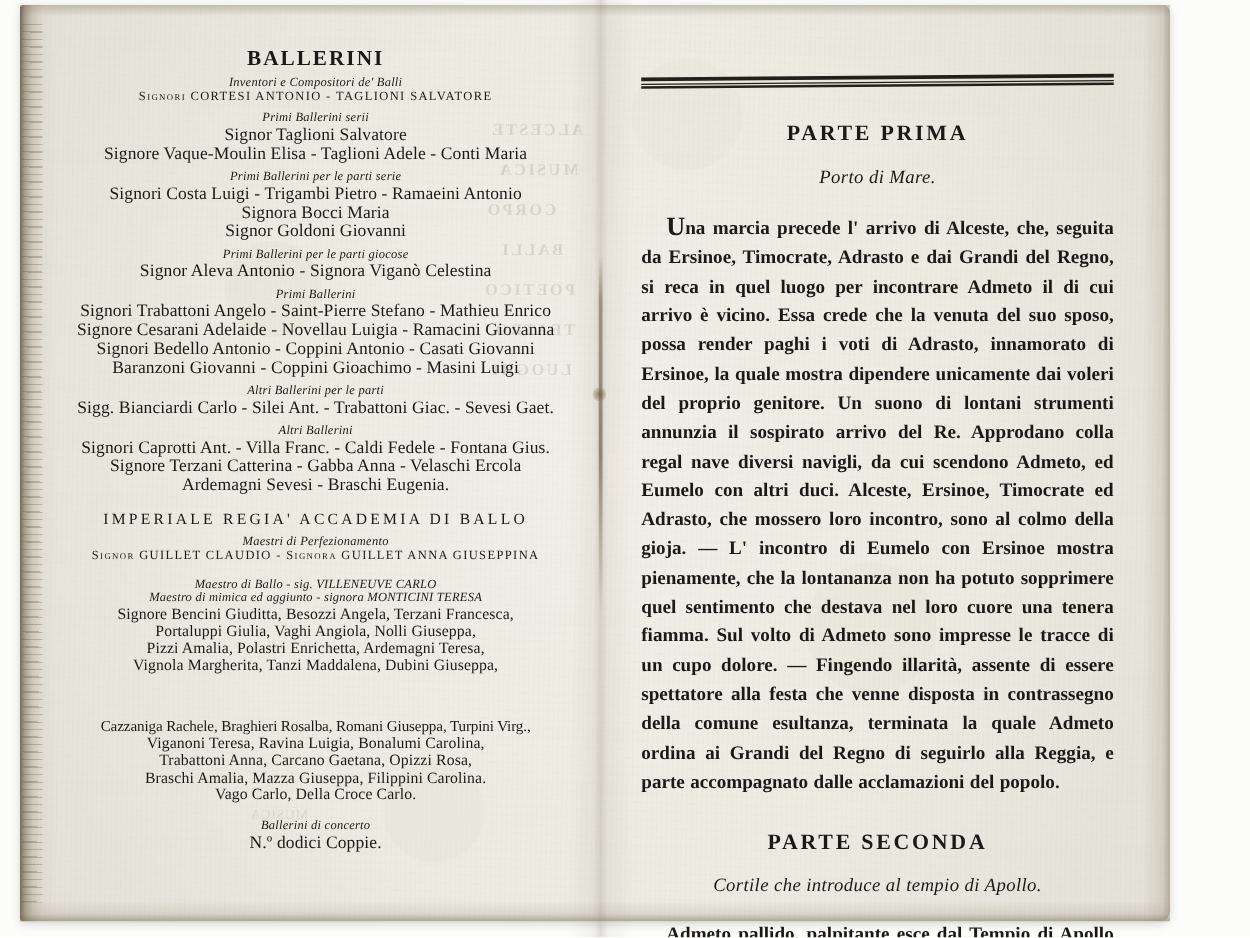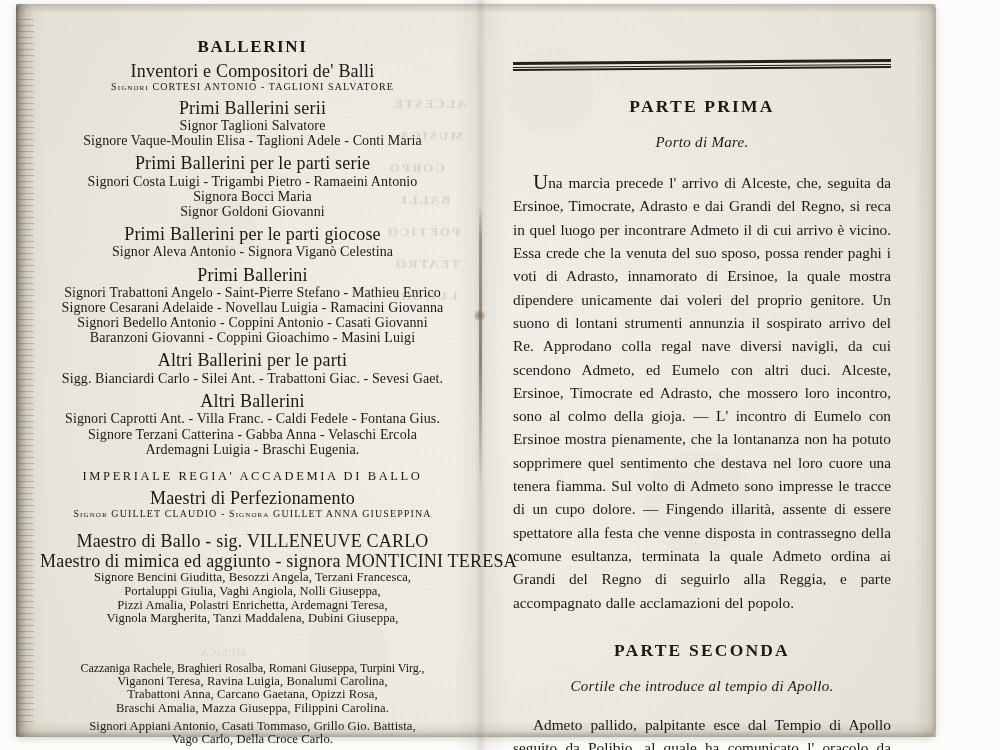--- a/index.html
+++ b/index.html
@@ -142,21 +142,22 @@
     letter-spacing: .1px;
   }
 
   
   .hdg {                 
     font-weight: 700;
     font-size: 17px;
     letter-spacing: 1.6px;
   }
   .role {                
-    font-size: 18px;
+    font-style: italic;
+    font-size: 10px;
     letter-spacing: .2px;
   }
   .name {                
     font-size: 14px;
   }
   .smallcaps {           
     font-size: 10px;
     letter-spacing: 1.1px;
     font-variant: small-caps;
   }
@@ -198,20 +199,21 @@
     font-size: 15px;
     letter-spacing: .3px;
   }
   .para {
     font-size: 15.3px;
     line-height: 1.525;
     text-align: justify;
     text-align-last: justify;
     word-spacing: .5px;
     hyphens: manual;
+    font-weight: bold;
   }
   .para.last { text-align-last: left; }
   .dropcap {
     font-size: 21px;
     line-height: 0;
     vertical-align: -1px;
   }
 
   
   .ghost {
@@ -280,39 +282,38 @@
 
       <span class="ln name">Signori Bedello Antonio - Coppini Antonio - Casati Giovanni</span>
       <span class="ln name">Baranzoni Giovanni - Coppini Gioachimo - Masini Luigi</span>
 
       <span class="ln role sp2">Altri Ballerini per le parti</span>
       <span class="ln name">Sigg. Bianciardi Carlo - Silei Ant. - Trabattoni Giac. - Sevesi Gaet.</span>
 
       <span class="ln role sp2">Altri Ballerini</span>
       <span class="ln name">Signori Caprotti Ant. - Villa Franc. - Caldi Fedele - Fontana Gius.</span>
       <span class="ln name">Signore Terzani Catterina - Gabba Anna - Velaschi Ercola</span>
-      <span class="ln name">Ardemagni Luigia - Braschi Eugenia.</span>
+      <span class="ln name">Ardemagni Sevesi - Braschi Eugenia.</span>
 
       <span class="ln acad sp3">IMPERIALE REGIA' ACCADEMIA DI BALLO</span>
 
       <span class="ln role sp2">Maestri di Perfezionamento</span>
       <span class="ln smallcaps">Signor GUILLET CLAUDIO - Signora GUILLET ANNA GIUSEPPINA</span>
 
       <span class="ln role sp3">Maestro di Ballo - sig. VILLENEUVE CARLO</span>
       <span class="ln role">Maestro di mimica ed aggiunto - signora MONTICINI TERESA</span>
 
       <span class="ln tiny">Signore Bencini Giuditta, Besozzi Angela, Terzani Francesca,</span>
       <span class="ln tiny">Portaluppi Giulia, Vaghi Angiola, Nolli Giuseppa,</span>
       <span class="ln tiny">Pizzi Amalia, Polastri Enrichetta, Ardemagni Teresa,</span>
       <span class="ln tiny">Vignola Margherita, Tanzi Maddalena, Dubini Giuseppa,</span>
       <span class="ln tiny2">Cazzaniga Rachele, Braghieri Rosalba, Romani Giuseppa, Turpini Virg.,</span>
       <span class="ln tiny">Viganoni Teresa, Ravina Luigia, Bonalumi Carolina,</span>
       <span class="ln tiny">Trabattoni Anna, Carcano Gaetana, Opizzi Rosa,</span>
       <span class="ln tiny">Braschi Amalia, Mazza Giuseppa, Filippini Carolina.</span>
-      <span class="ln tiny" style="margin-top:4px;">Signori Appiani Antonio, Casati Tommaso, Grillo Gio. Battista,</span>
       <span class="ln tiny">Vago Carlo, Della Croce Carlo.</span>
 
       <span class="ln role sp3">Ballerini di concerto</span>
       <span class="ln name">N.º dodici Coppie.</span>
 
     </div>
   </div>
 
   <div class="page page-right">
 

